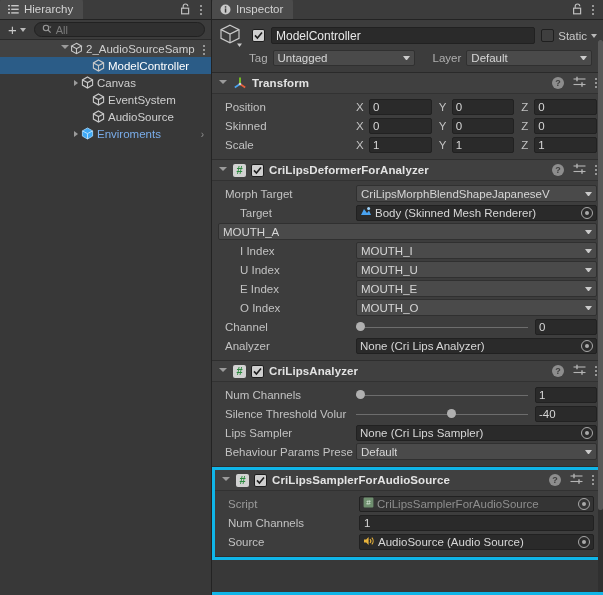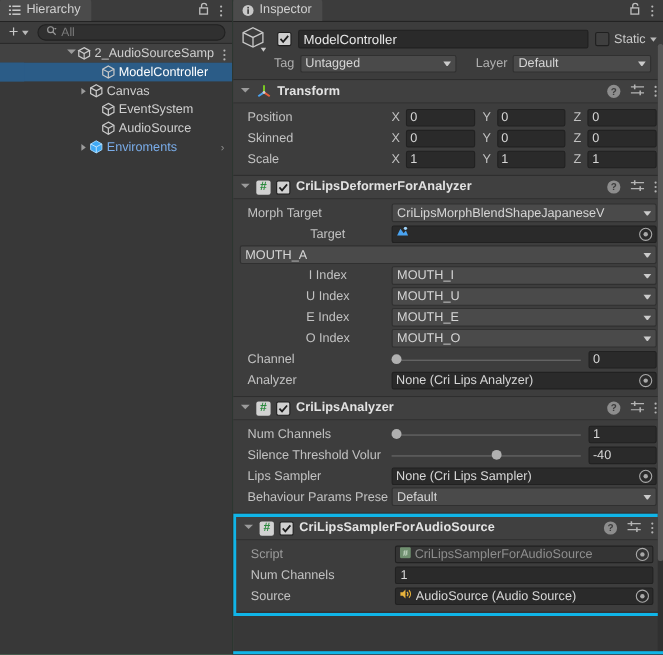--- a/index.html
+++ b/index.html
@@ -87,21 +87,21 @@
            display:flex;align-items:center;justify-content:center;color:#2b8a3e;
            font-size:11px;font-weight:bold;line-height:13px;font-family:"Liberation Sans",sans-serif;}
   .hdr-icons { display:flex; align-items:center; gap:9px; }
   .qmark { width:12px;height:12px;border-radius:50%;background:#8d8d8d;color:#3d3d3d;
            font-size:9px;font-weight:bold;display:flex;align-items:center;justify-content:center;}
   .comp-body { padding:3px 6px 5px 6px; }
 
   .frow { display:flex; align-items:center; height:19px; }
   .fname { color:#c2c2c2; font-size:11.5px; flex:0 0 138px; padding-left:7px;
            overflow:hidden; white-space:nowrap; }
-  .fname.ind { padding-left:22px;text-align:center; }
+  .fname.ind { padding-left:22px; }
   .fname.dim { color:#9b9b9b; }
   .fctl { flex:1; display:flex; align-items:center; gap:0; }
 
   .vec { display:flex; align-items:center; gap:0; flex:1; }
   .vec .ax { width:13px; text-align:left; color:#c2c2c2; font-size:11.5px; flex:0 0 13px;}
   .numfield { height:16px; background:#2a2a2a; border:1px solid #212121; border-radius:2px;
               color:#d7d7d7; font-size:11.5px; display:flex; align-items:center; padding:0 3px; }
   .vec .numfield { flex:1; margin-right:7px; }
   .vec .numfield:last-child { margin-right:0; }
 
@@ -468,20 +468,21 @@
                 </div>
                 <div class="frow">
                   <span class="fname ind">Target</span>
                   <span class="fctl">
                     <span class="objfield">
                       <span class="inner">
                         <span><svg width="12" height="12" viewBox="0 0 12 12">
                             <path d="M1 9 L4 3 L7 7 L9 4.5 L11 9 Z" fill="#4aa3f0"></path>
                             <circle cx="8.6" cy="2.6" r="1.5" fill="#9fd4fb"></circle>
                           </svg></span>
+                        <span>Body  (Skinned Mesh Renderer)</span>
                       </span>
                       <span class="circ">
                         <i></i>
                       </span>
                     </span>
                   </span>
                 </div>
                 <div class="frow">
                   <span class="fctl">
                     <span class="dd" style="flex:1;height:17px">

